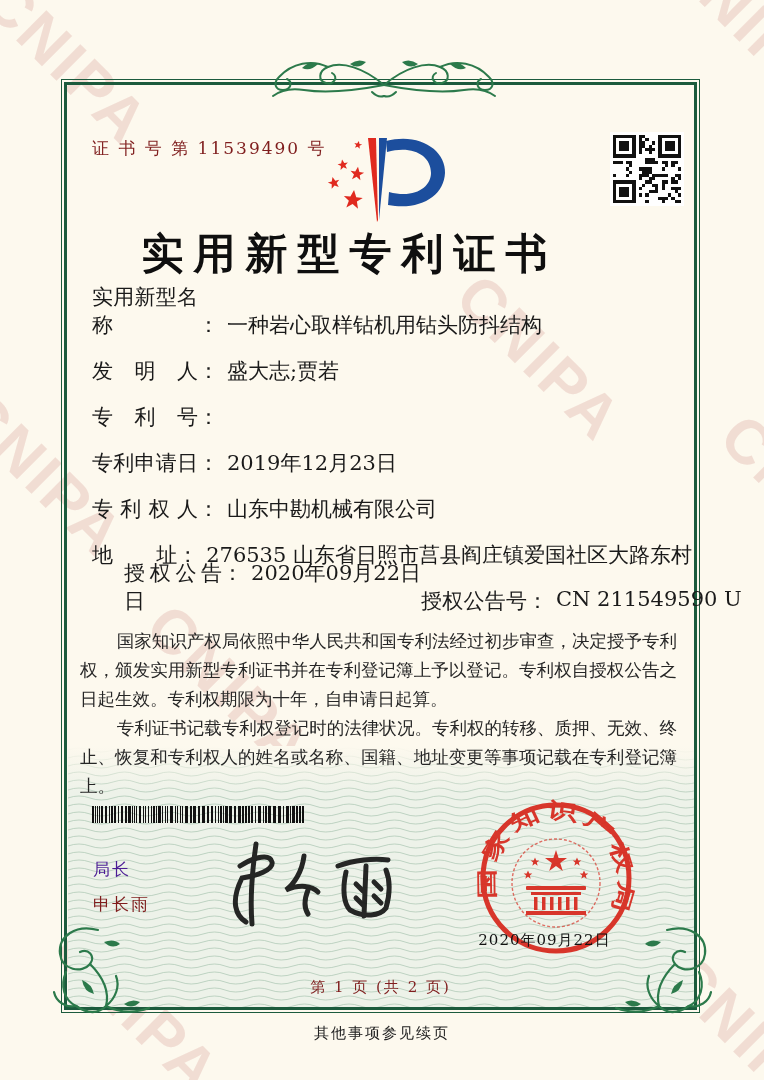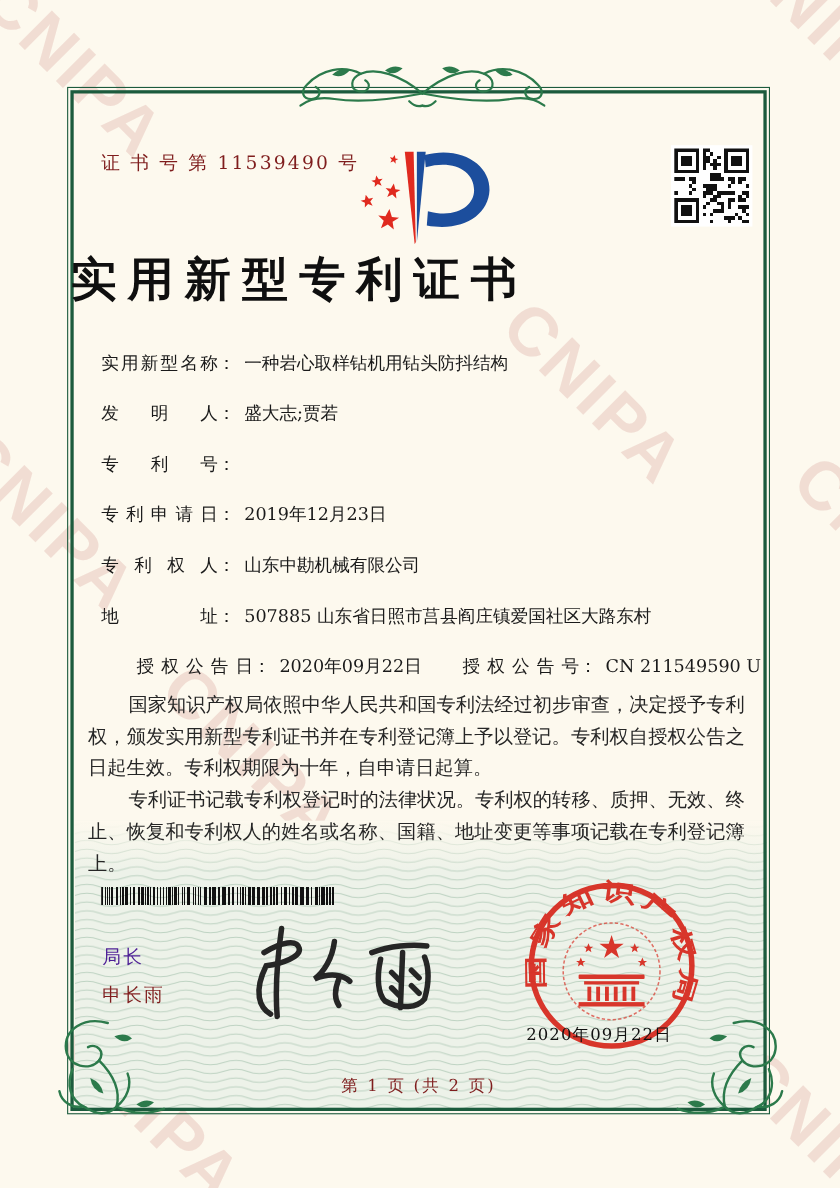--- a/index.html
+++ b/index.html
@@ -21,25 +21,25 @@
   
   .frame{
     position:absolute;left:64px;top:82px;width:627px;height:922px;z-index:1;
     border:3px solid #1c5b3d;outline:1px solid #1c5b3d;outline-offset:2px;
   }
   .content{position:absolute;left:0;top:0;width:764px;height:1080px;z-index:2;}
   .certno{position:absolute;left:92px;top:137px;font-size:17px;letter-spacing:2px;color:#7f1d1d;}
   .logo{position:absolute;left:322px;top:128px;}
   .qr{position:absolute;left:610px;top:132px;background:#ffffff;padding:3px;}
   .title{
-    position:absolute;left:64px;top:226px;width:571px;text-align:left;
+    position:absolute;left:64px;top:226px;width:571px;text-align:center;
     font-size:42px;font-weight:600;letter-spacing:10px;color:#0f0f0f;
   }
   .fields{position:absolute;left:92px;top:321px;width:600px;}
-  .frow{display:flex;align-items:center;height:18px;margin-bottom:28px;font-size:16px;}
+  .frow{display:flex;align-items:flex-end;height:18px;margin-bottom:28px;font-size:21px;}
   .fpair{display:flex;}
   .fpair.first{width:297px;margin-left:32px;}
   .flabel{display:inline-block;width:106px;text-align:justify;text-align-last:justify;}
   .fcolon{display:inline-block;margin-right:8px;}
   .fvalue{white-space:nowrap;}
   .body-text{
     position:absolute;left:80px;top:627px;width:597px;
     font-size:17.5px;line-height:29px;text-align:justify;color:#262626;
   }
   .body-text p{margin:0;text-indent:2.1em;}
@@ -284,21 +284,21 @@
         <span class="fvalue">2019年12月23日</span>
       </div>
       <div class="frow">
         <span class="flabel">专利权人</span>
           <span class="fcolon">：</span>
         <span class="fvalue">山东中勘机械有限公司</span>
       </div>
       <div class="frow">
         <span class="flabel">地址</span>
           <span class="fcolon">：</span>
-        <span class="fvalue">507885 山东省日照市莒县阎庄镇爱国社区大路东村</span>
+        <span class="fvalue">276535 山东省日照市莒县阎庄镇爱国社区大路东村</span>
       </div>
       <div class="frow">
         <span class="fpair first">
           <span class="flabel">授权公告日</span>
             <span class="fcolon">：</span>
           <span class="fvalue">2020年09月22日</span>
         </span>
         <span class="fpair">
           <span class="flabel">授权公告号</span>
             <span class="fcolon">：</span>
@@ -422,15 +422,16 @@
         <rect x="82" y="107" width="3.5" height="13"></rect>
         <rect x="90" y="107" width="3.5" height="13"></rect>
         <rect x="98" y="107" width="3.5" height="13"></rect>
         <rect x="106" y="107" width="3.5" height="13"></rect>
         <rect x="58" y="121" width="60" height="4"></rect>
       </g>
     </svg>
     <div class="seal-date">2020年09月22日</div>
 
     <div class="page-info">第 1 页 (共 2 页)</div>
+    <div class="cont-note">其他事项参见续页</div>
 
   </div>
 </div>
 
 </body></html>

